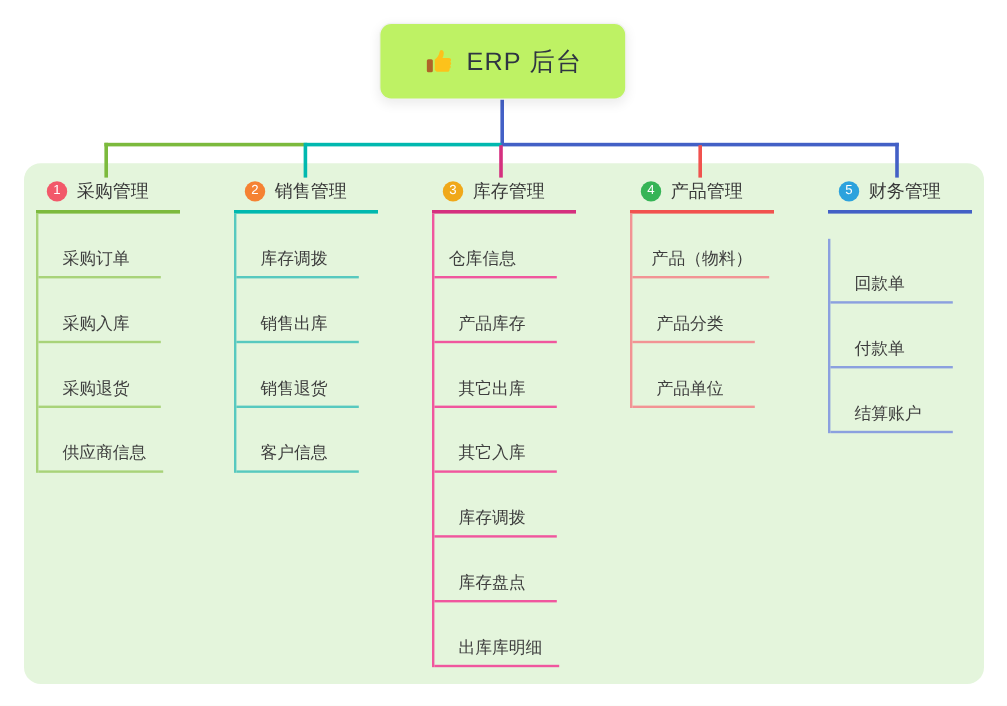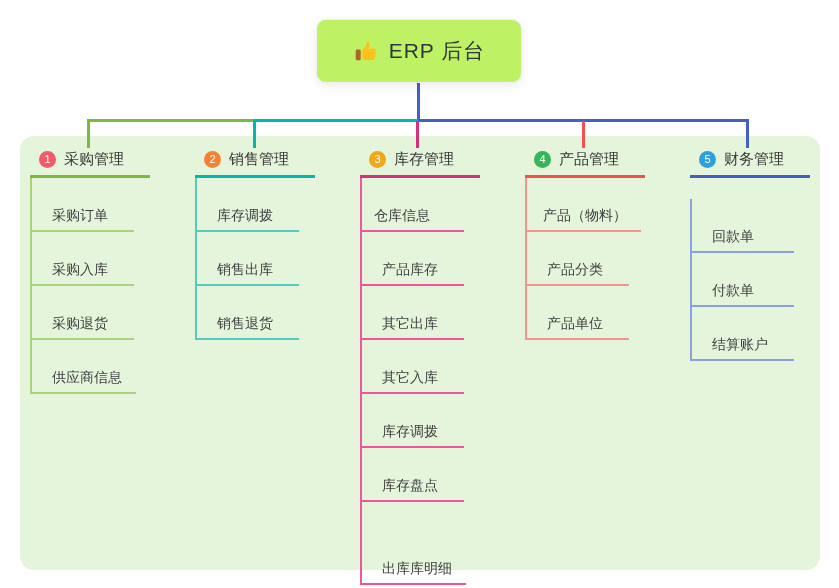--- a/index.html
+++ b/index.html
@@ -142,20 +142,23 @@
     <ul class="children" style="border-left-color: rgb(87, 201, 191);">
         <li style="border-bottom-color: rgb(87, 201, 191);">
           <span>库存调拨</span>
         </li>
         <li style="border-bottom-color: rgb(87, 201, 191);">
           <span>销售出库</span>
         </li>
         <li style="border-bottom-color: rgb(87, 201, 191);">
           <span>销售退货</span>
         </li>
+        <li style="border-bottom-color: rgb(87, 201, 191);">
+          <span>客户信息</span>
+        </li>
       </ul>
   </div>
     <div class="branch" style="left: 360px;">
     <div class="branch-head" style="border-bottom-color: rgb(213, 48, 127);">
       <span class="badge" style="background: rgb(240, 168, 25);">3</span>
       <span class="branch-title">库存管理</span>
     </div>
     <ul class="children" style="border-left-color: rgb(240, 86, 158);">
         <li style="border-bottom-color: rgb(240, 86, 158); padding-left: 12px;">
           <span>仓库信息</span>
@@ -168,21 +171,21 @@
         </li>
         <li style="border-bottom-color: rgb(240, 86, 158);">
           <span>其它入库</span>
         </li>
         <li style="border-bottom-color: rgb(240, 86, 158);">
           <span>库存调拨</span>
         </li>
         <li style="border-bottom-color: rgb(240, 86, 158);">
           <span>库存盘点</span>
         </li>
-        <li style="border-bottom-color: rgb(240, 86, 158); margin-top: 29px;">
+        <li style="border-bottom-color: rgb(240, 86, 158);">
           <span>出库库明细</span>
         </li>
       </ul>
   </div>
     <div class="branch" style="left: 525px;">
     <div class="branch-head" style="border-bottom-color: rgb(241, 82, 78);">
       <span class="badge" style="background: rgb(54, 180, 86);">4</span>
       <span class="branch-title">产品管理</span>
     </div>
     <ul class="children" style="border-left-color: rgb(242, 147, 148);">

